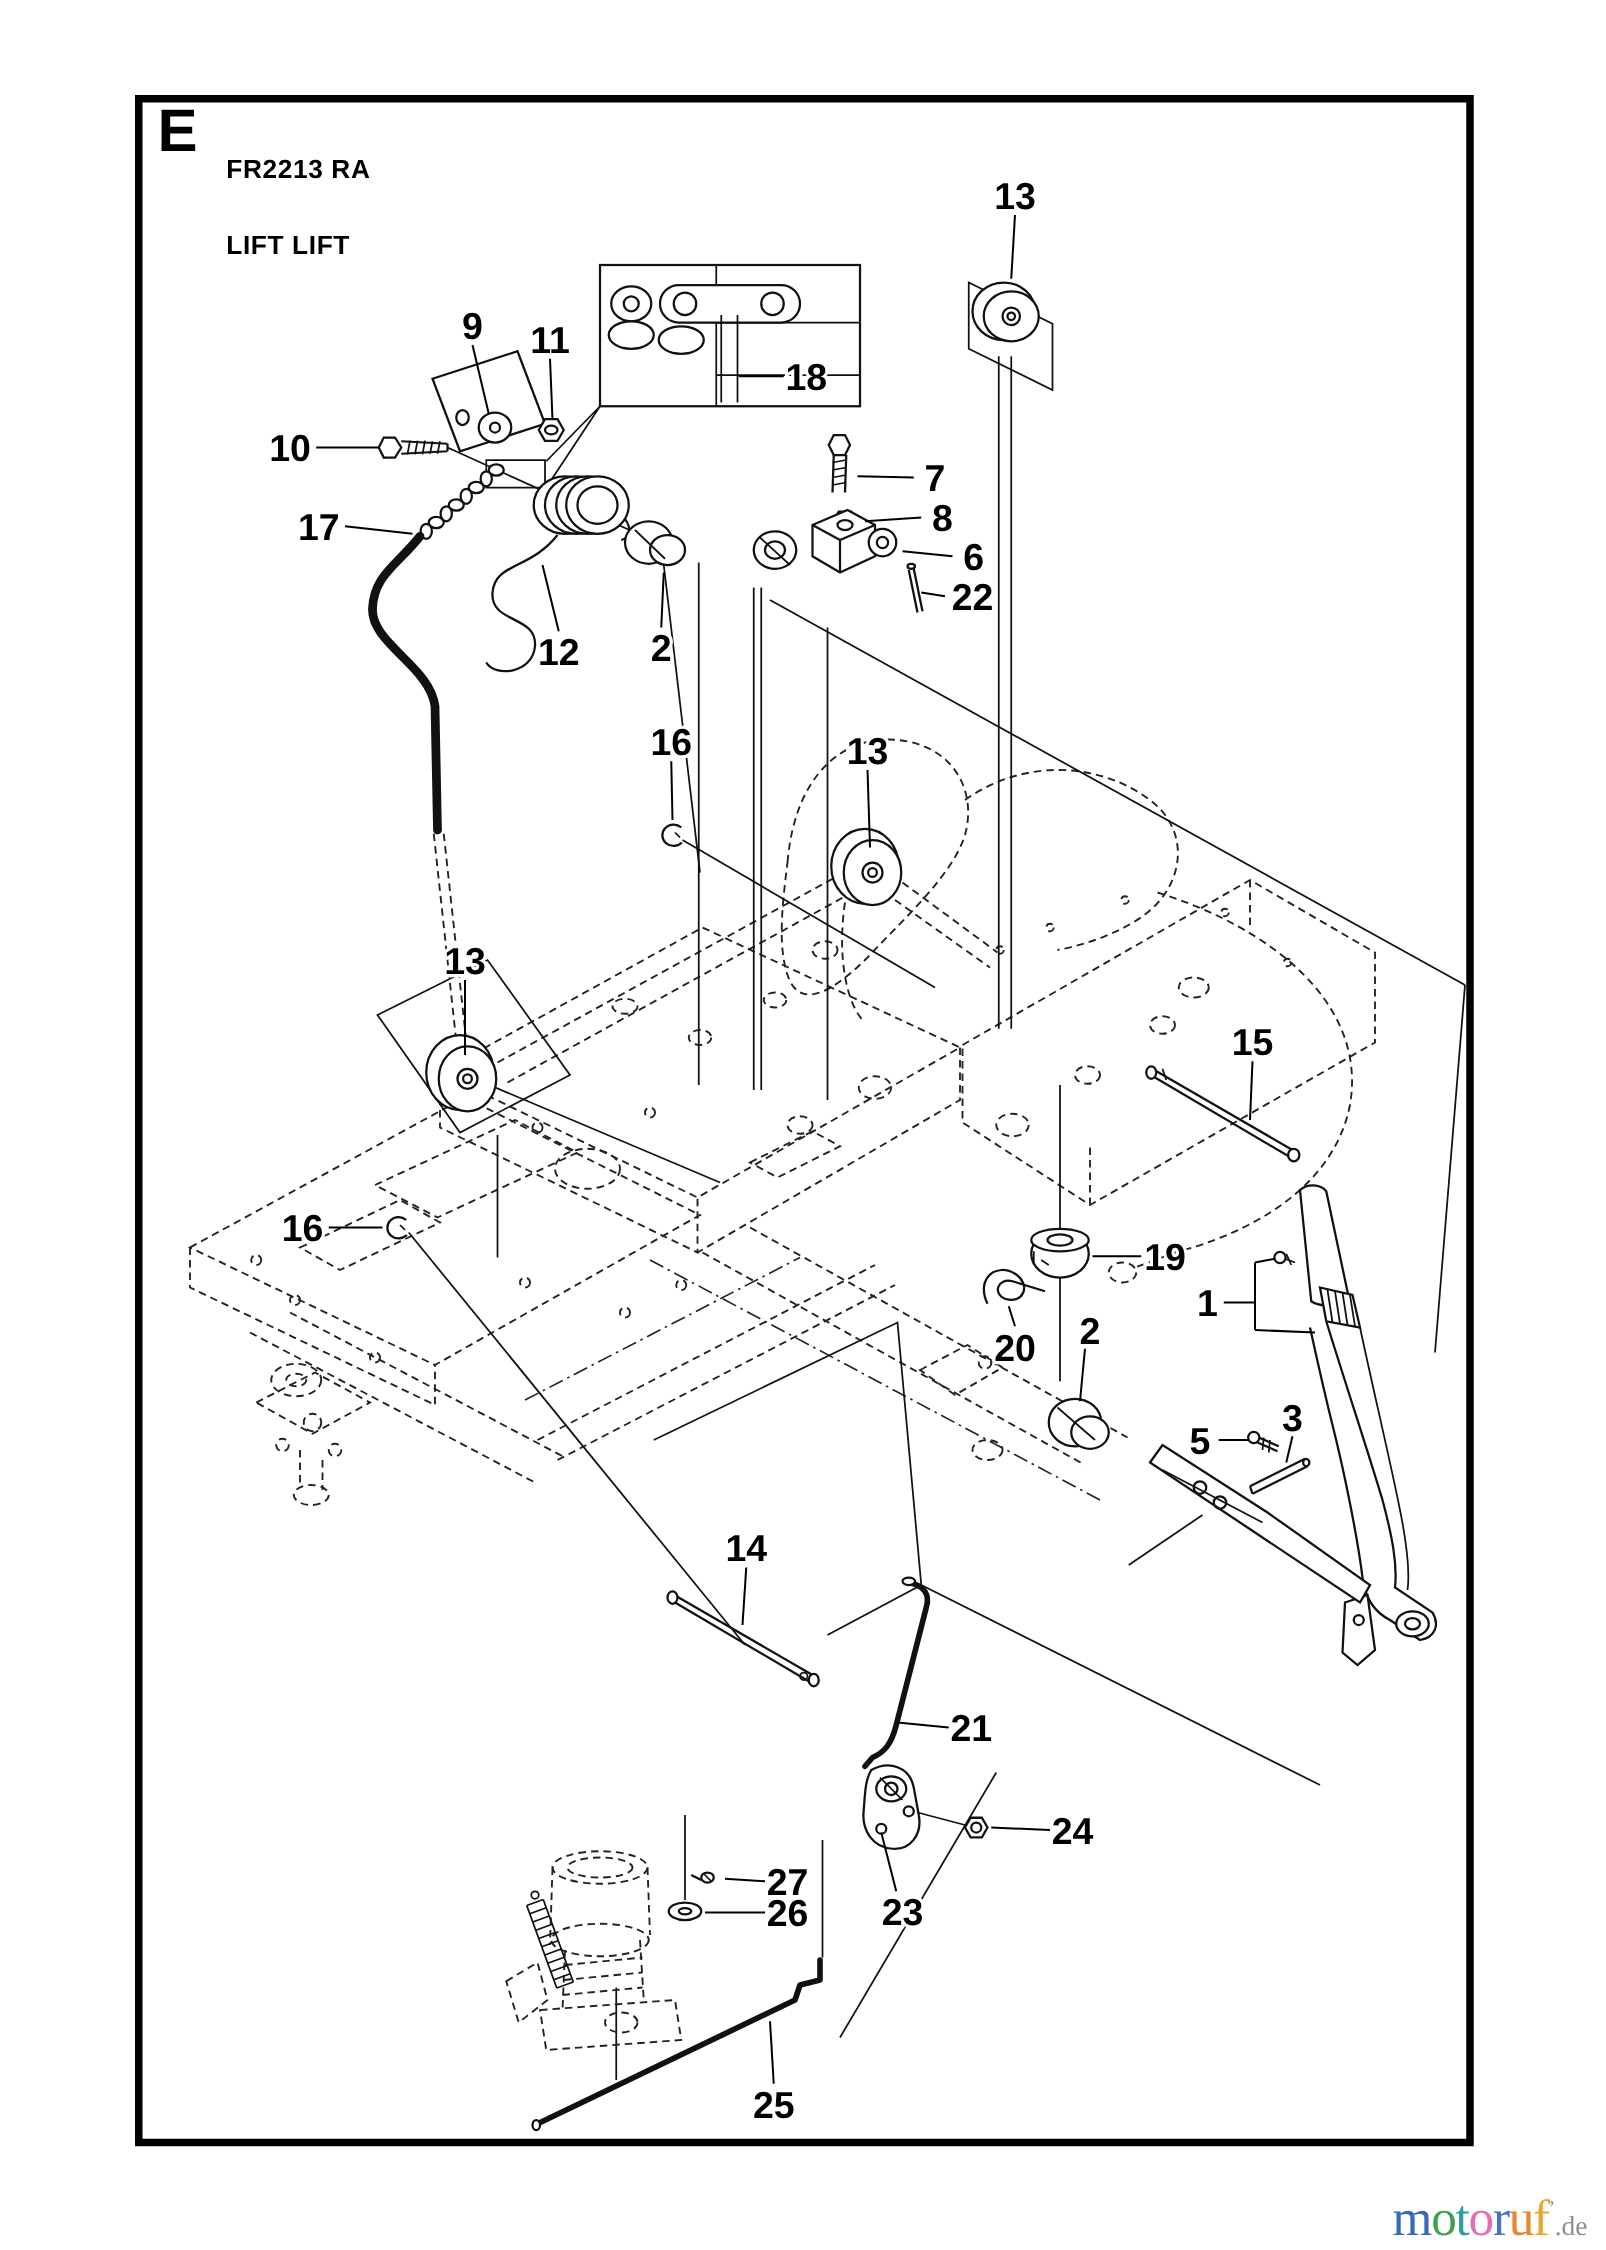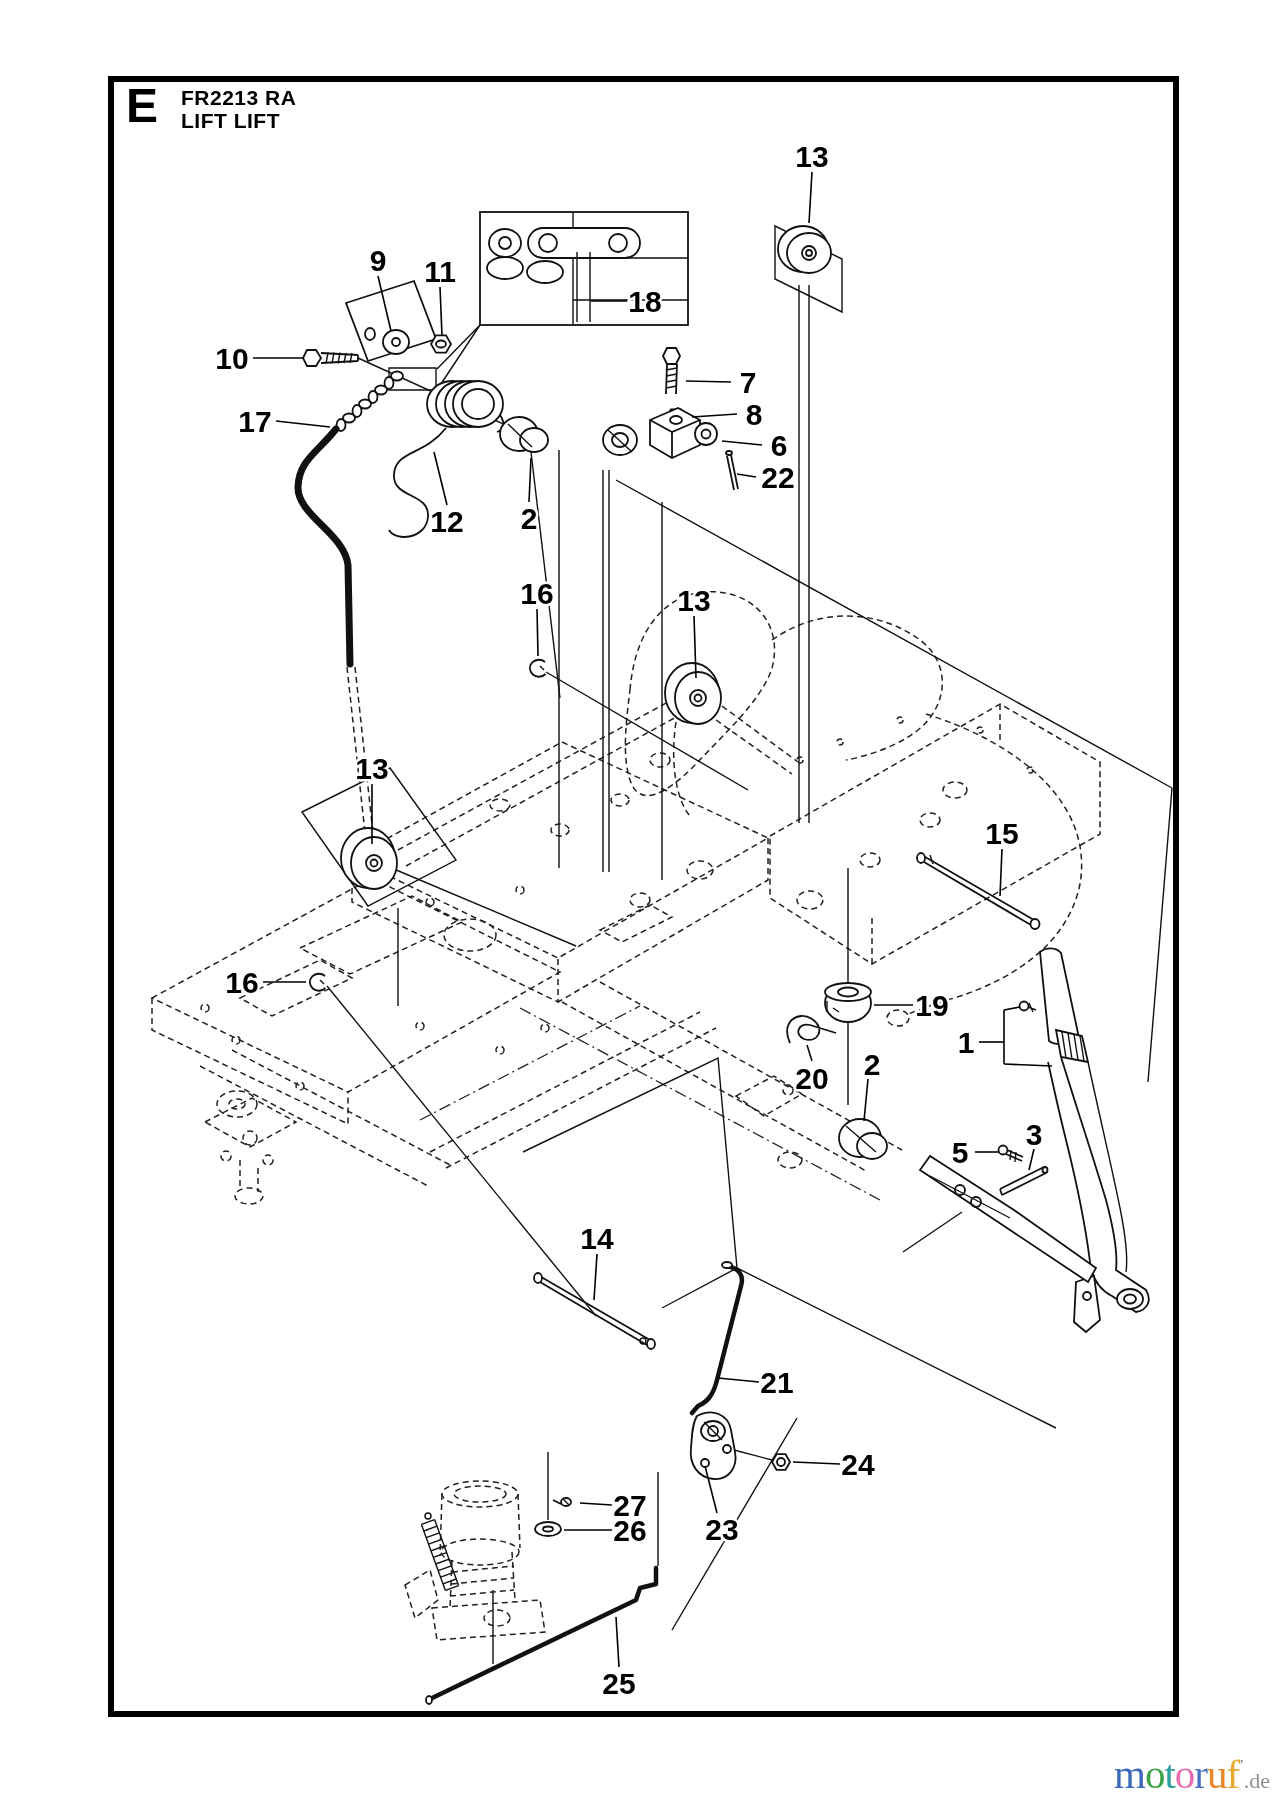--- a/index.html
+++ b/index.html
@@ -10,21 +10,21 @@
   .frame{
     position:absolute;left:108px;top:76px;width:1071px;height:1641px;
     box-sizing:border-box;border:6px solid #000;background:#fff;
   }
   .sec-letter{
     position:absolute;left:126px;top:82px;font-size:48px;font-weight:bold;
     color:#000;line-height:48px;
   }
   .head-block{position:absolute;left:181px;top:86px;}
   .head-model,.head-title{
-    font-size:21px;font-weight:bold;color:#000;line-height:23px;letter-spacing:0.5px;
+    font-size:21px;font-weight:bold;color:#000;line-height:23px;letter-spacing:0.5px;margin-top:38px;
   }
   svg.diagram{position:absolute;left:0;top:0;}
   
   .dash  {stroke:#222;stroke-width:1.5;fill:none;stroke-dasharray:6 4;}
   .ddot  {stroke:#222;stroke-width:1.3;fill:none;stroke-dasharray:12 4 2 4;}
   .sol   {stroke:#111;stroke-width:1.4;fill:none;}
   .part  {stroke:#111;stroke-width:1.8;fill:none;}
   .partw {stroke:#111;stroke-width:1.8;fill:#fff;}
   .thick {stroke:#111;stroke-width:7;fill:none;stroke-linecap:round;}
   .rod   {stroke:#111;stroke-width:4.5;fill:none;stroke-linecap:round;stroke-linejoin:round;}

